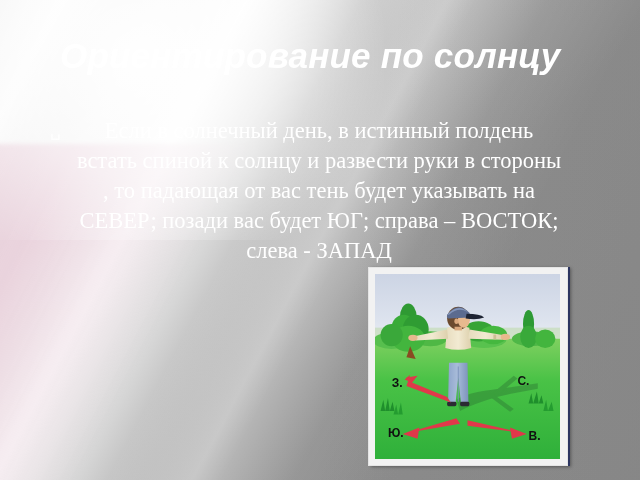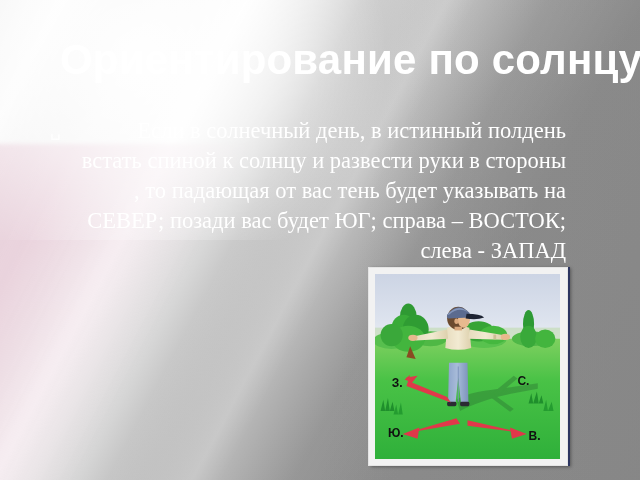--- a/index.html
+++ b/index.html
@@ -97,26 +97,27 @@
       rgba(120,120,120,0.18) 100%);
     pointer-events: none;
   }
 
   
   .title {
     position: absolute;
     left: 60px;
     top: 36px;
     width: 560px;
-    font-size: 42px;
+    font-size: 35px;
     font-weight: bold;
     color: #ffffff;
     letter-spacing: 0.2px;
     white-space: nowrap;
     line-height: 1.15;
+    font-style: italic;
   }
 
   
   .body-block {
     position: absolute;
     left: 46px;
     top: 116px;
     width: 520px;
   }
   .bullet-row {
@@ -133,21 +134,21 @@
     text-align: left;
     padding-left: 4px;
     box-sizing: border-box;
   }
   .bullet-text {
     flex: 1 1 auto;
     font-family: "Liberation Serif", serif;
     font-size: 22.5px;
     line-height: 30px;
     color: #ffffff;
-    text-align: right;
+    text-align: center;
   }
 
   
   .picture-frame {
     position: absolute;
     left: 368px;
     top: 267px;
     width: 200px;
     height: 199px;
     background: #f2f2f2;

